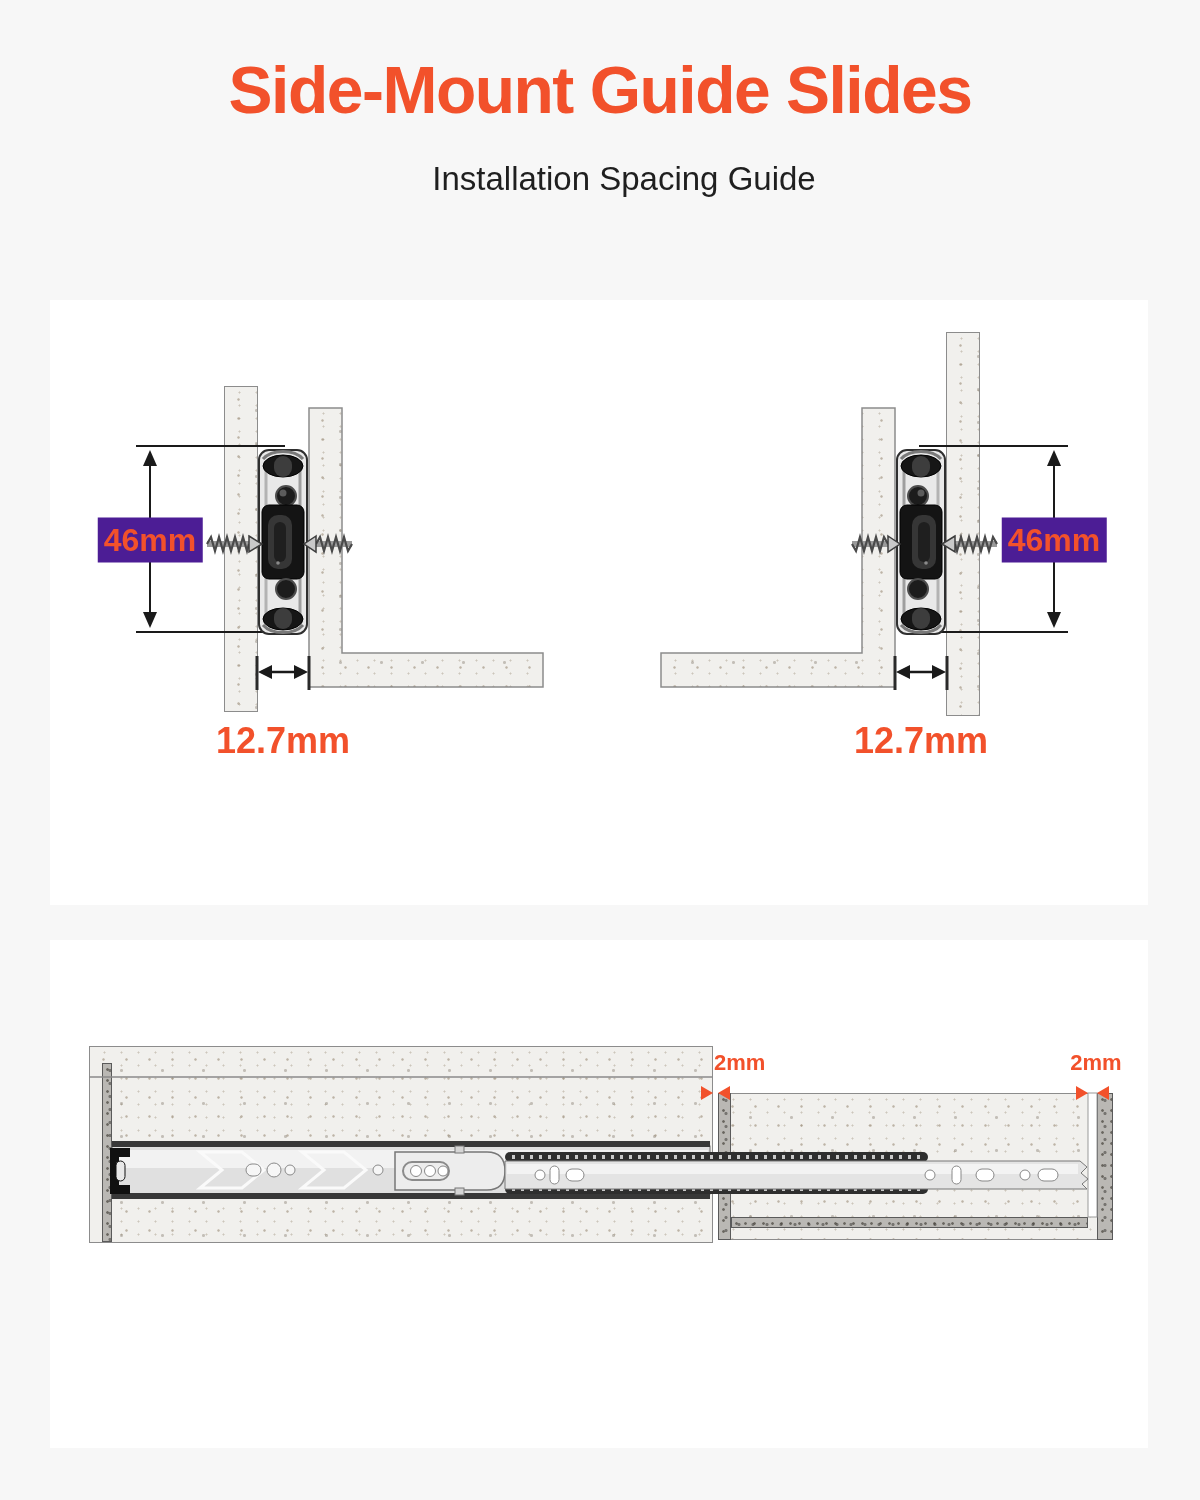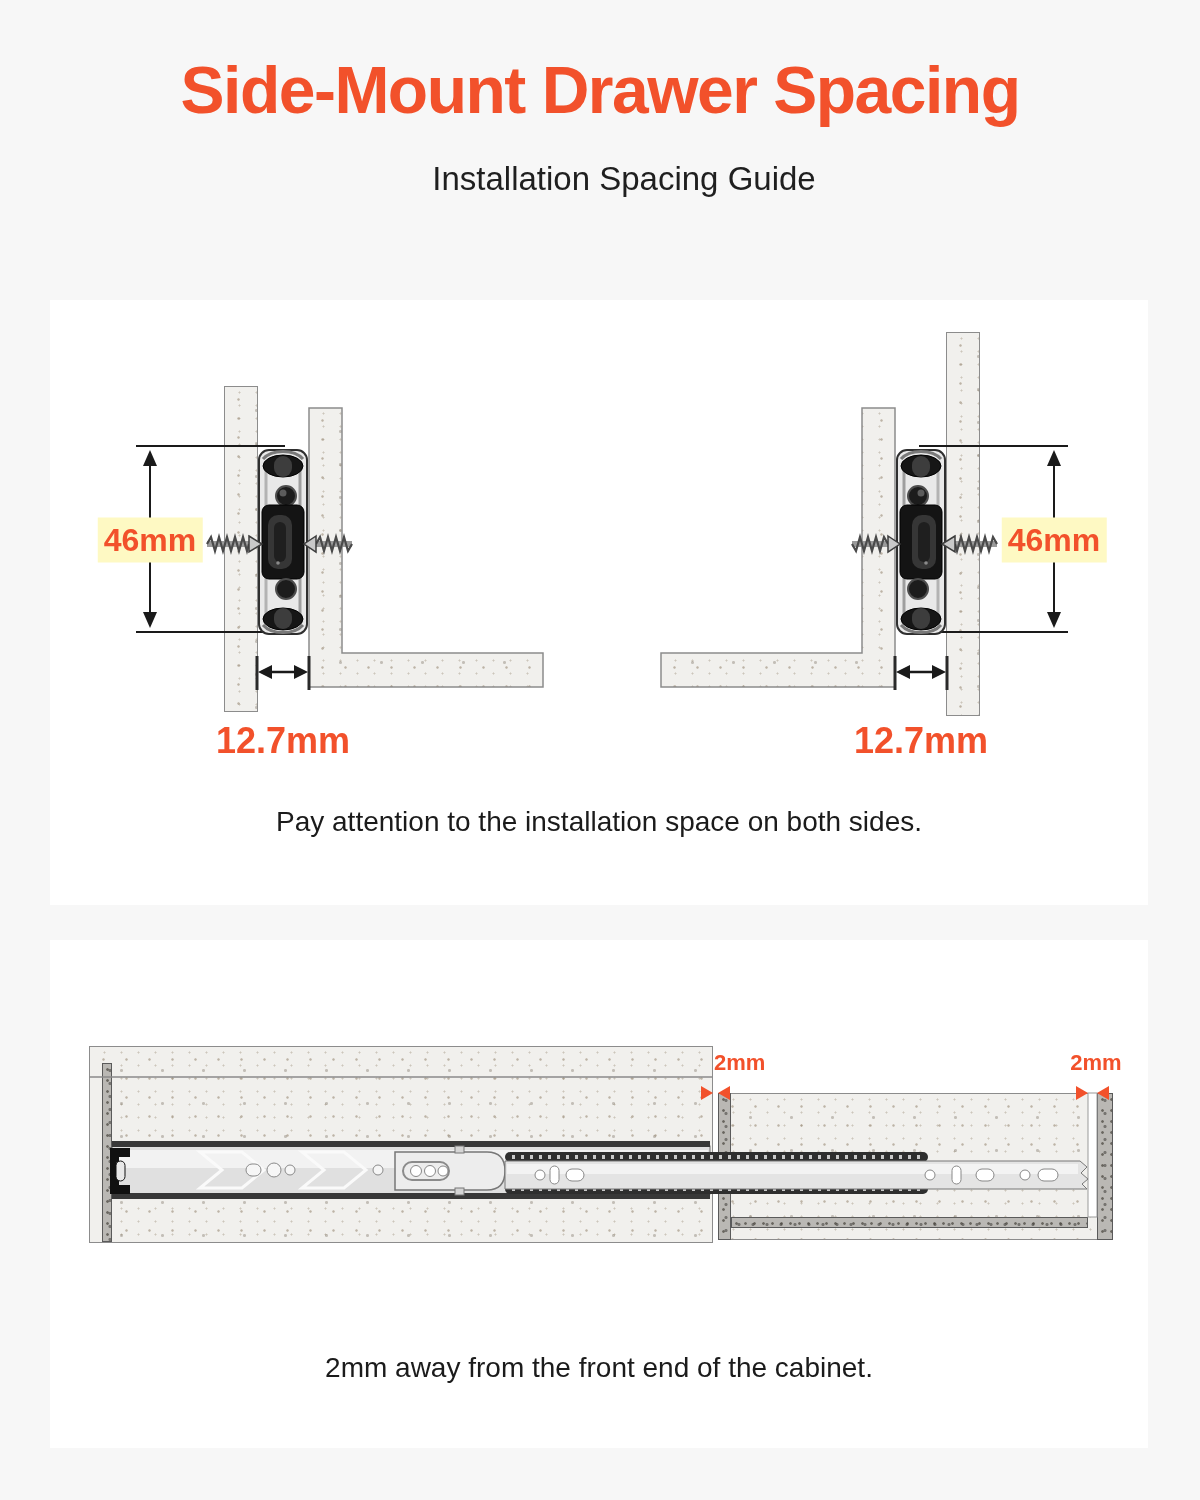--- a/index.html
+++ b/index.html
@@ -36,32 +36,32 @@
       radial-gradient(circle, rgba(70,65,58,0.7) 0.9px, transparent 1.7px),
       radial-gradient(circle, rgba(50,48,44,0.5) 1.1px, transparent 2px);
     background-size:9px 11px, 14px 13px;
     border:1px solid #5a5a5a;box-sizing:border-box;
   }
   .lshape{clip-path:polygon(var(--poly));}
   svg.overlay{position:absolute;left:0;top:0;}
   .dimlabel{
     position:absolute;color:var(--accent,#F2512B);font-weight:700;white-space:nowrap;
   }
-  .dim-46{font-size:32px;background:#fef9c3;padding:4px 6px;transform:translate(-50%,-50%);}
+  .dim-46{font-size:32px;background:#4c1d95;padding:4px 6px;transform:translate(-50%,-50%);}
   .dim-127{font-size:36px;transform:translate(-50%,-50%);text-align:center;}
   .dim-2{font-size:22px;}
   .caption{
     position:absolute;left:0;width:100%;text-align:center;
     font-size:28px;color:#1b1b1b;font-weight:400;
   }
 </style>
 </head>
 <body style="--accent: #F2512B; --page-bg: #F7F7F7; --card-bg: #FFFFFF;">
 
-<div class="title">Side-Mount Drawer Spacing</div>
+<div class="title">Side-Mount Guide Slides</div>
 <div class="subtitle">Installation Spacing Guide</div>
 
 <div class="card" id="card1">
 
   <div class="abs speckle board" style="left:174px;top:86px;width:34px;height:326px;"></div>
   <div class="abs speckle lshape" style="left:259px;top:108px;width:234px;height:279px;--poly:0 0,33px 0,33px 245px,234px 245px,234px 279px,0 279px;"></div>
   <div class="abs speckle board" style="left:896px;top:32px;width:34px;height:384px;"></div>
   <div class="abs speckle lshape" style="left:611px;top:108px;width:234px;height:279px;--poly:201px 0,234px 0,234px 279px,0 279px,0 245px,201px 245px;"></div>
 
   <svg class="overlay" id="card1-svg" width="1098" height="605" viewBox="0 0 1098 605">
@@ -167,21 +167,20 @@
         <path d="M266 244 L270 237 L274 251 L278 237 L282 251 L286 237 L290 251 L294 237 L298 251 L302 244" fill="none" stroke="#4a4a4a" stroke-width="2.2"></path>
         <polygon points="266,236 254,244 266,252" fill="#c9c9c9" stroke="#3c3c3c" stroke-width="1.5"></polygon>
       </g>
     </g>
     </svg>
 
   <div class="dimlabel dim-46" style="left:100px;top:240px;">46mm</div>
   <div class="dimlabel dim-46" style="left:1004px;top:240px;">46mm</div>
   <div class="dimlabel dim-127" style="left:233px;top:441px;">12.7mm</div>
   <div class="dimlabel dim-127" style="left:871px;top:441px;">12.7mm</div>
-  <div class="caption" style="top:506px;">Pay attention to the installation space on both sides.</div>
 </div>
 
 <div class="card" id="card2">
 
   <div class="abs speckle board" style="left:39px;top:106px;width:624px;height:197px;"></div>
   <div class="abs speckle-dark" style="left:52px;top:123px;width:10px;height:179px;"></div>
   <div class="abs speckle board" style="left:668px;top:153px;width:395px;height:147px;"></div>
   <div class="abs speckle-dark" style="left:668px;top:153px;width:13px;height:147px;"></div>
   <div class="abs speckle-dark" style="left:1047px;top:153px;width:16px;height:147px;"></div>
   <div class="abs speckle-dark" style="left:681px;top:277px;width:357px;height:11px;"></div>
@@ -237,14 +236,13 @@
       <polygon points="680,146 668,153 680,160"></polygon>
     </g>
     <g fill="#F2512B">
       <polygon points="1026,146 1038,153 1026,160"></polygon>
       <polygon points="1059,146 1047,153 1059,160"></polygon>
     </g>
   </svg>
 
   <div class="dimlabel dim-2" style="left:664px;top:110px;">2mm</div>
   <div class="dimlabel dim-2" style="left:1046px;top:110px;transform:translateX(-50%);">2mm</div>
-  <div class="caption" style="top:412px;">2mm away from the front end of the cabinet.</div>
 </div>
 
 </body></html>

